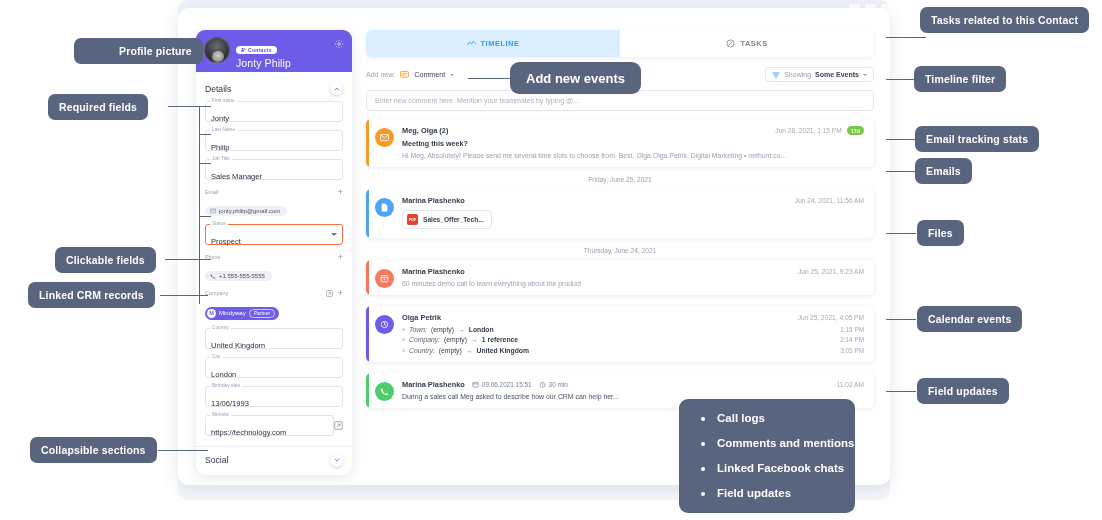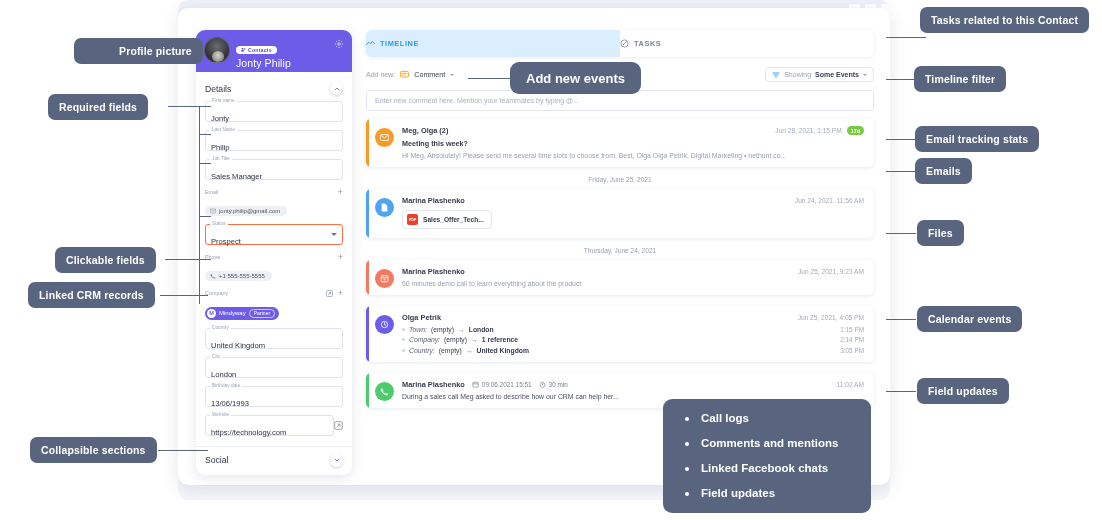--- a/index.html
+++ b/index.html
@@ -119,21 +119,21 @@
   .divider{ height:1px; background:#eceef4; margin: 4px -9px 0; }
   .social-row{ display:flex;align-items:center;justify-content:space-between; padding: 7px 0 0; }
 
   
   .timeline-col{ position:absolute; left:188px; top:22px; right:16px; bottom:10px; }
   .tabs{
     display:flex; background:#ffffff; border-radius:6px; overflow:hidden;
     box-shadow:0 1px 4px rgba(80,90,130,.10); height:27px;
   }
   .tab{
-    flex:1; display:flex; align-items:center; gap:5px;
+    flex:1; display:flex; align-items:center; justify-content:center; gap:5px;
     font-size:7.4px; font-weight:700; letter-spacing:.55px; color:#7c8496;
   }
   .tab.active{ background:#dbeeff; color:#2e9bf0; }
   .tab svg{ width:9px; height:9px; }
 
   .addrow{ display:flex; align-items:center; justify-content:space-between; margin-top:10px; height:15px; }
   .addnew{ display:flex; align-items:center; gap:5px; }
   .addnew .t{ font-size:7px; color:#9aa1b3; }
   .addnew .sel{ font-size:7.2px; color:#3a4052; font-weight:400; }
   .ic-comment{ width:9px;height:9px; }
@@ -572,21 +572,21 @@
   <div class="callout" style="left:920px; top:7px;">Tasks related to this Contact</div>
   <div class="callout" style="left:914px; top:66px;">Timeline filter</div>
   <div class="callout" style="left:915px; top:126px;">Email tracking stats</div>
   <div class="callout" style="left:915px; top:158px;">Emails</div>
   <div class="callout" style="left:917px; top:220px;">Files</div>
   <div class="callout" style="left:917px; top:306px;">Calendar events</div>
   <div class="callout" style="left:917px; top:378px;">Field updates</div>
 
   <div class="bigcallout" style="left:510px; top:62px;">Add new events</div>
 
-  <div class="listcallout" style="left:663px; top:399px; width:208px;">
+  <div class="listcallout" style="left:679px; top:399px; width:176px;">
     <ul>
       <li>Call logs</li>
       <li>Comments and mentions</li>
       <li>Linked Facebook chats</li>
       <li>Field updates</li>
     </ul>
   </div>
 
 </div>
 

